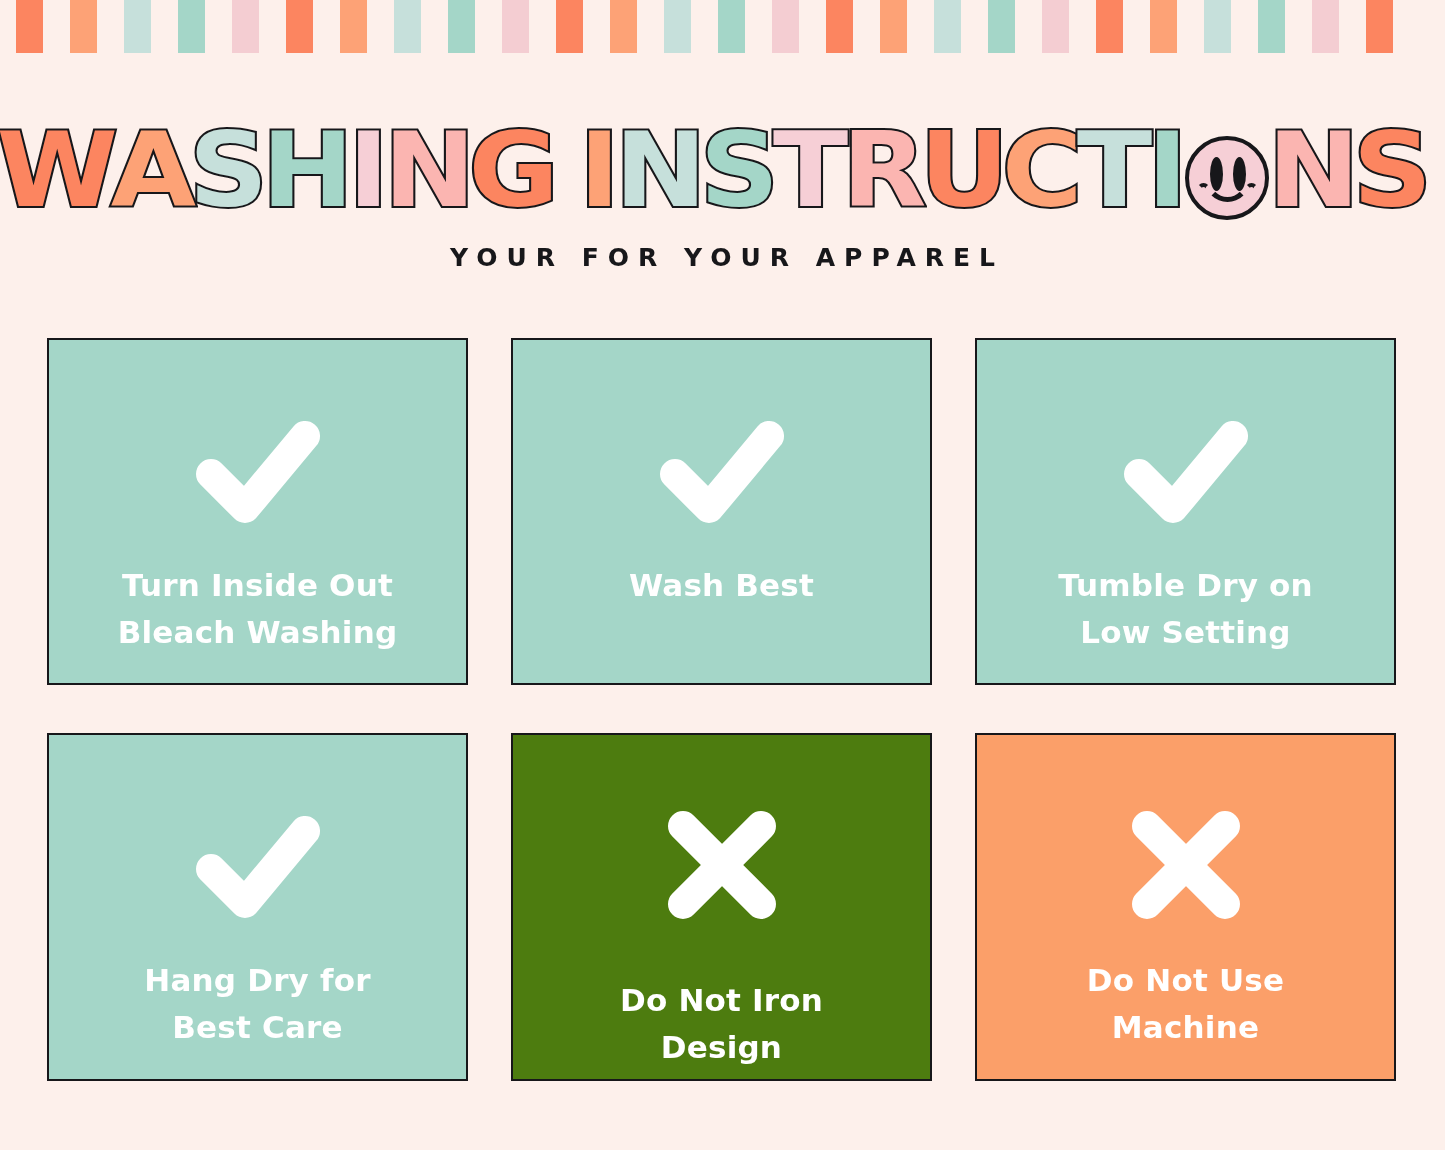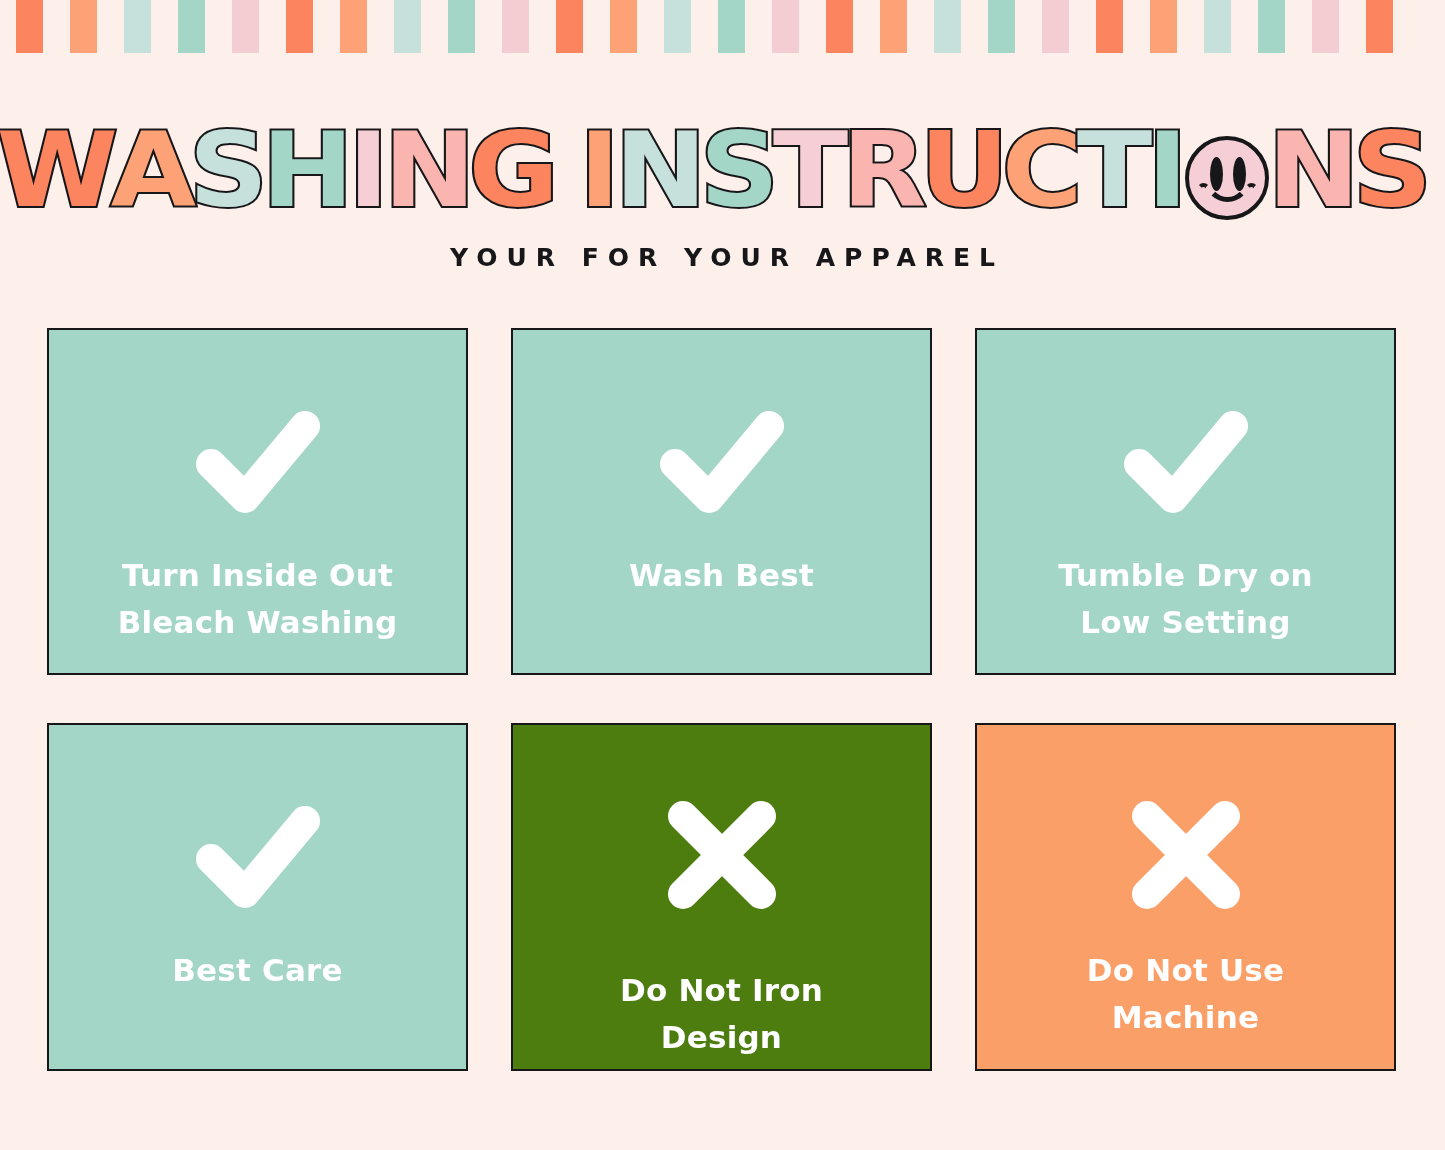--- a/index.html
+++ b/index.html
@@ -114,21 +114,21 @@
     font-weight:bold;
     font-size:25px;
     letter-spacing:9px;
     color:#17171a;
     text-indent:9px;
   }
 
   
   .grid {
     position:absolute;
-    top:328px; left:47px;
+    top:338px; left:47px;
     width:1351px; height:743px;
     display:grid;
     grid-template-columns:421px 421px 421px;
     grid-template-rows:347px 348px;
     column-gap:43px;
     row-gap:48px;
   }
 
   .card {
     position:relative;
@@ -261,20 +261,21 @@
           <span class="line">Low Setting</span>
         </div>
       </div>
       <div class="card mint" style="background: rgb(164, 214, 200);">
         <div class="icon-slot">
           <svg viewBox="0 0 132 116" xmlns="http://www.w3.org/2000/svg" aria-hidden="true">
             <path d="M19 62 L53 96 L113 24" fill="none" stroke="#ffffff" stroke-width="30" stroke-linecap="round" stroke-linejoin="round"></path>
           </svg>
         </div>
         <div class="card-text">
+          <span class="line">Hang Dry for</span>
           <span class="line">Best Care</span>
         </div>
       </div>
       <div class="card orange" style="background: #4d7c0f; gap: 20px;">
         <div class="icon-slot">
           <svg viewBox="0 0 132 116" xmlns="http://www.w3.org/2000/svg" aria-hidden="true">
             <path d="M27 19 L105 97" fill="none" stroke="#ffffff" stroke-width="30" stroke-linecap="round"></path>
             <path d="M105 19 L27 97" fill="none" stroke="#ffffff" stroke-width="30" stroke-linecap="round"></path>
           </svg>
         </div>

